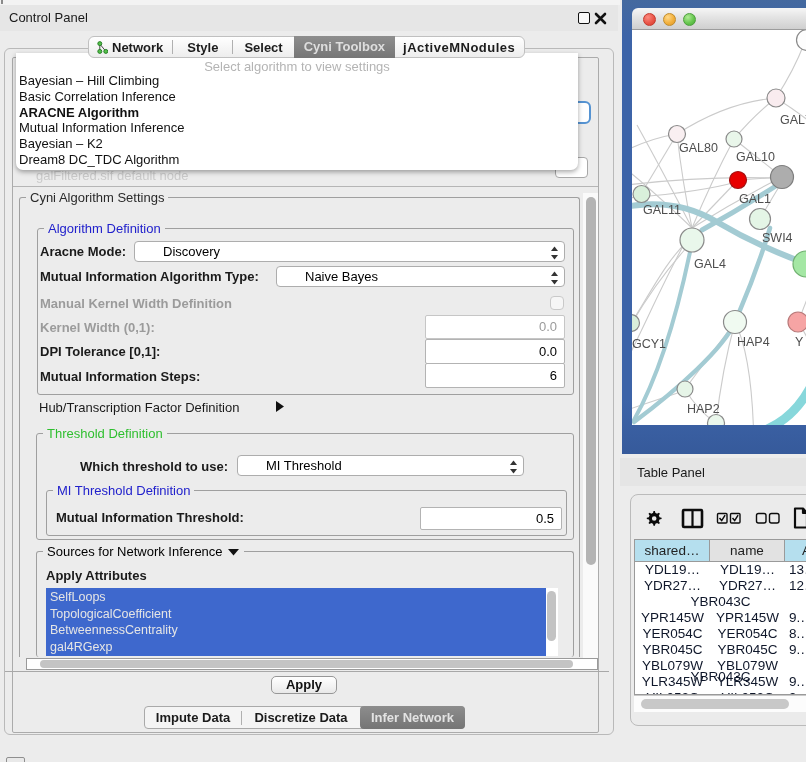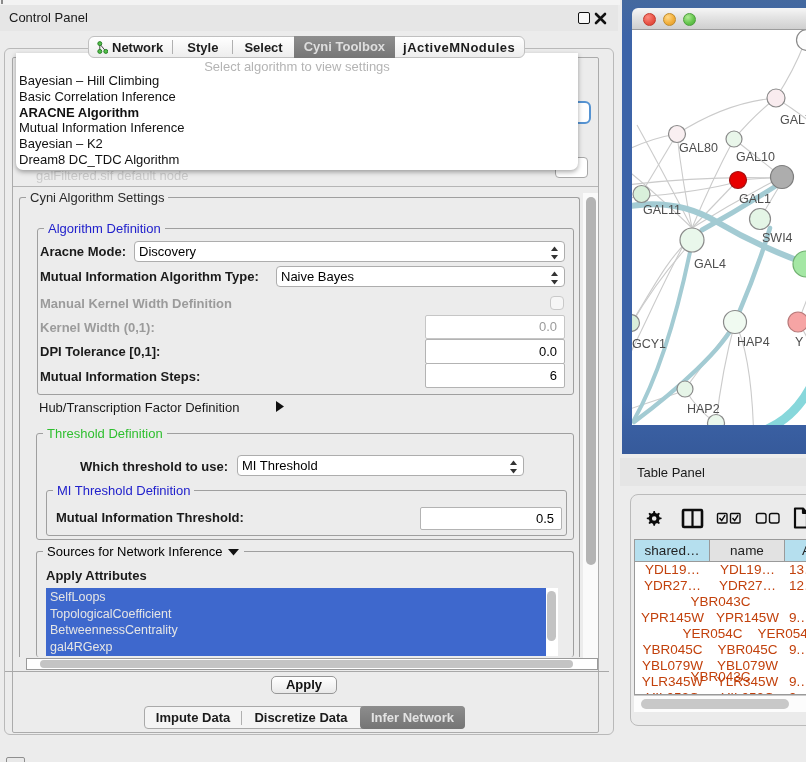--- a/index.html
+++ b/index.html
@@ -3,21 +3,21 @@
 <meta charset="utf-8">
 <style>
   * { margin:0; padding:0; box-sizing:border-box; }
   html,body { width:806px; height:762px; overflow:hidden; }
   body { font-family:"Liberation Sans", sans-serif; background:#ececec; position:relative; }
   .abs { position:absolute; }
   .lbl { font-size:13px; color:#1a1a1a; white-space:nowrap; }
   .b { font-weight:bold; }
   .gray { color:#9b9b9b; }
   .field { position:absolute; background:#fff; border:1px solid #b3b3b3; border-radius:2px; font-size:13px; text-align:right; padding:0 7px; line-height:20px; }
-  .combo { position:absolute; background:#fff; border:1px solid #adadad; border-radius:4px; font-size:13px; padding-left:4px; box-shadow:inset 0 1px 0 #fff; }
+  .combo { position:absolute; background:#fff; border:1px solid #adadad; border-radius:4px; font-size:13px; padding-left:28px; box-shadow:inset 0 1px 0 #fff; }
   .gbox { position:absolute; border:1px solid #9f9f9f; border-radius:3px; }
   .gbox > .cap { position:absolute; top:-8px; left:6px; background:#ececec; padding:0 4px; font-size:13px; white-space:nowrap; }
 </style>
 </head>
 <body>
 
 <div class="abs" style="left:622px; top:0; width:184px; height:454px; background:linear-gradient(180deg,#44699f 0%,#3d64a8 8%,#3d64a8 88%,#365a9b 100%);"></div>
 
 <div class="abs" style="left:632px; top:8px; width:174px; height:417px;">
   <div class="abs" style="left:0; top:0; width:174px; height:22px; border-top-left-radius:6px; background:linear-gradient(180deg,#f6f6f6 0%,#e3e3e3 45%,#cfcfcf 100%); border-bottom:1px solid #9c9c9c;">
@@ -124,42 +124,42 @@
 </svg>
 
 <div class="abs" style="left:634px; top:539px; width:172px; height:156px; background:#fff; border:1px solid #9a9a9a; border-right:none; overflow:hidden; font-size:13.5px;">
   <div style="display:flex; height:22px; border-bottom:1px solid #9a9a9a; text-align:center; line-height:21px; color:#222;">
     <div style="flex:0 0 75px; background:#b5dfee; border-right:1px solid #9a9a9a;">shared…</div>
     <div style="flex:0 0 75px; background:#e2e2e2; border-right:1px solid #9a9a9a;">name</div>
     <div style="flex:1 1 auto; background:#b5dfee; position:relative;">
         <span style="position:absolute; left:17px; top:0;">A</span>
       </div>
   </div>
-  <div style="color:#c2410c;">
+  <div style="color:#0f172a;">
     <div style="display:flex; height:16px; line-height:16px;">
         <div style="flex:0 0 75px; text-align:center;">YDL19…</div>
         <div style="flex:0 0 75px; text-align:center;">YDL19…</div>
         <div style="flex:1; padding-left:4px;">13…</div>
       </div>
     <div style="display:flex; height:16px; line-height:16px;">
         <div style="flex:0 0 75px; text-align:center;">YDR27…</div>
         <div style="flex:0 0 75px; text-align:center;">YDR27…</div>
         <div style="flex:1; padding-left:4px;">12…</div>
       </div>
     <div style="display:flex; height:16px; line-height:16px;flex-direction:column;">
         <div style="flex:0 0 75px; text-align:center;">YBR043C</div>
         <div style="flex:0 0 75px; text-align:center;">YBR043C</div>
         <div style="flex:1;"></div>
       </div>
     <div style="display:flex; height:16px; line-height:16px;">
         <div style="flex:0 0 75px; text-align:center;">YPR145W</div>
         <div style="flex:0 0 75px; text-align:center;">YPR145W</div>
         <div style="flex:1; padding-left:4px;">9.…</div>
       </div>
-    <div style="display:flex; height:16px; line-height:16px;margin-left:40px;">
+    <div style="display:flex; height:16px; line-height:16px;">
         <div style="flex:0 0 75px; text-align:center;">YER054C</div>
         <div style="flex:0 0 75px; text-align:center;">YER054C</div>
         <div style="flex:1; padding-left:4px;">8.…</div>
       </div>
     <div style="display:flex; height:16px; line-height:16px;">
         <div style="flex:0 0 75px; text-align:center;">YBR045C</div>
         <div style="flex:0 0 75px; text-align:center;">YBR045C</div>
         <div style="flex:1; padding-left:4px;">9.…</div>
       </div>
     <div style="display:flex; height:16px; line-height:16px;">

